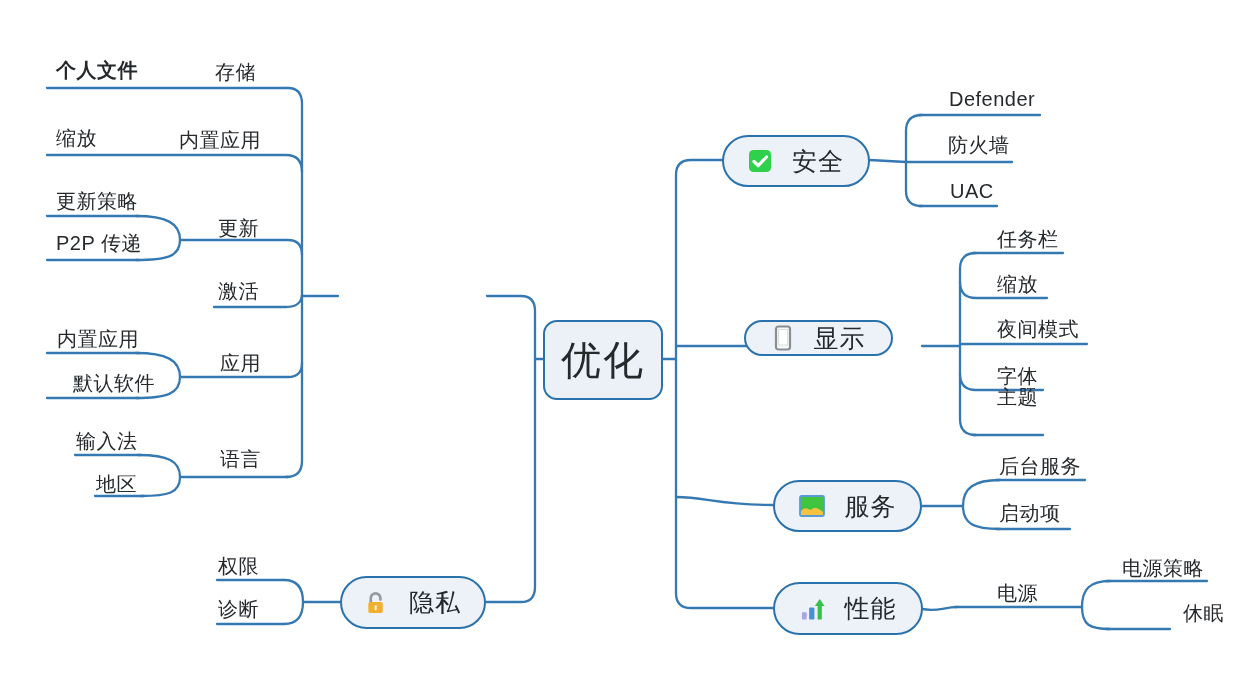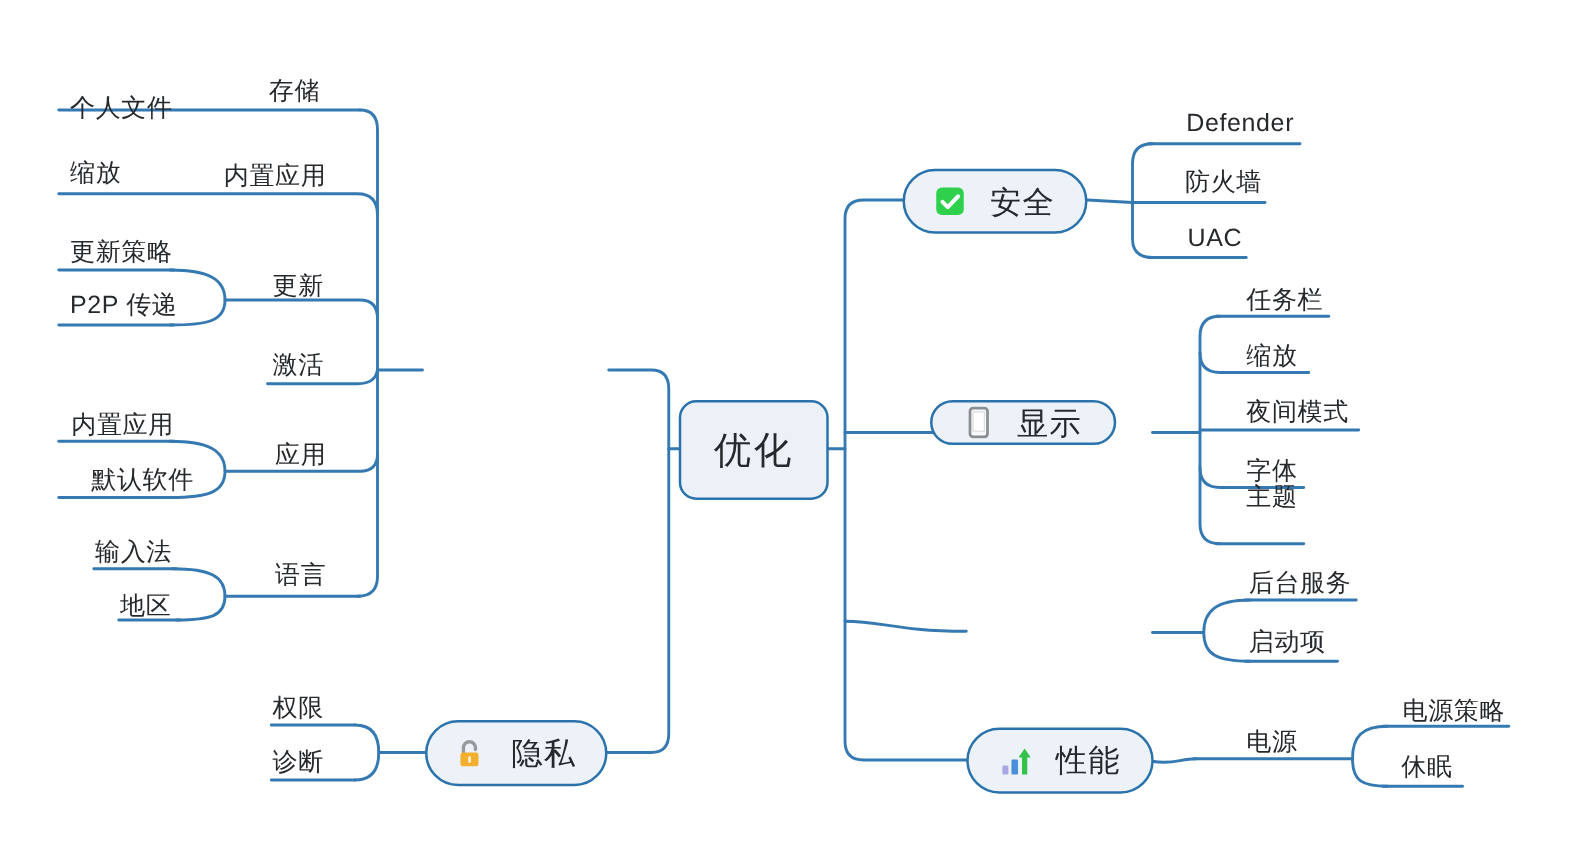--- a/index.html
+++ b/index.html
@@ -10,21 +10,21 @@
   #canvas{position:relative;width:1260px;height:693px;background:#fff;overflow:hidden;
           font-family:"Liberation Sans","DejaVu Sans",sans-serif;color:var(--text);}
   #connectors{position:absolute;left:0;top:0;width:1260px;height:693px;}
   #connectors path{fill:none;stroke:var(--line);stroke-width:2.3;stroke-linecap:round;stroke-linejoin:round;}
   .pill{position:absolute;display:flex;align-items:center;justify-content:center;gap:20px;
         background:var(--node-fill);border:2.5px solid var(--node-border);border-radius:27px;
         box-sizing:border-box;font-size:25px;font-weight:500;letter-spacing:1px;cursor:default;}
   .pill .icon{display:flex;align-items:center;justify-content:center;line-height:0;}
   .root-node{position:absolute;display:flex;align-items:center;justify-content:center;
         background:#ecf1f8;border:2.5px solid var(--node-border);border-radius:14px;
-        box-sizing:border-box;font-size:30px;font-weight:500;letter-spacing:2px;}
+        box-sizing:border-box;font-size:40px;font-weight:500;letter-spacing:2px;}
   .sub-label{position:absolute;font-size:20px;font-weight:400;white-space:nowrap;letter-spacing:0.5px;}
 </style>
 </head>
 <body>
 
 <div id="canvas">
 
   <svg id="connectors" viewBox="0 0 1260 693" xmlns="http://www.w3.org/2000/svg">
 
     <path d="M 47 88 H 288"></path>
@@ -112,33 +112,42 @@
   <div class="pill" style="left:744px;top:320px;width:149px;height:36px;">
     <span class="icon">
       <svg width="22" height="26" viewBox="0 0 22 26">
         <rect x="4" y="1.5" width="14" height="23" rx="2.5" fill="#f7f8f9" stroke="#8a8e93" stroke-width="2.2"></rect>
         <rect x="6.5" y="4.5" width="9" height="15.5" fill="#ffffff" stroke="#dcdee0" stroke-width="1"></rect>
       </svg>
     </span>
     <span>显示</span>
   </div>
 
+  <div class="pill" style="left:773px;top:480px;width:149px;height:52px;">
+    <span class="icon">
+      <svg width="26" height="22" viewBox="0 0 26 22">
+        <rect x="1" y="1" width="24" height="20" rx="1.5" fill="#3fc43f" stroke="#5b9bd5" stroke-width="1.8"></rect>
+        <path d="M2 20 V16 C6 11 9 14 12 15 C16 10 20 14 24 17 V20 Z" fill="#f5c242"></path>
+      </svg>
+    </span>
+    <span>服务</span>
+  </div>
 
   <div class="pill" style="left:773px;top:582px;width:150px;height:53px;">
     <span class="icon">
       <svg width="25" height="25" viewBox="0 0 26 26">
         <rect x="2" y="17" width="5" height="7.5" rx="1" fill="#a9a6e5"></rect>
         <rect x="9.5" y="12" width="5.5" height="12.5" rx="1" fill="#4a90d9"></rect>
         <path d="M18.3 24.5 h4.4 V10.5 h2.9 L20.5 3 15.4 10.5 h2.9 Z" fill="#35c24a"></path>
       </svg>
     </span>
     <span>性能</span>
   </div>
 
-  <span class="sub-label" style="left:56px;top:73px;">个人文件</span>
+  <span class="sub-label" style="left:56px;top:57px;font-weight:bold;">个人文件</span>
   <span class="sub-label" style="left:215px;top:59px;">存储</span>
   <span class="sub-label" style="left:56px;top:125px;">缩放</span>
   <span class="sub-label" style="left:179px;top:127px;">内置应用</span>
   <span class="sub-label" style="left:56px;top:188px;">更新策略</span>
   <span class="sub-label" style="left:56px;top:230px;">P2P 传递</span>
   <span class="sub-label" style="left:218px;top:215px;">更新</span>
   <span class="sub-label" style="left:218px;top:278px;">激活</span>
   <span class="sub-label" style="left:57px;top:326px;">内置应用</span>
   <span class="sub-label" style="left:57px;top:370px;margin-left:16px;">默认软件</span>
   <span class="sub-label" style="left:220px;top:350px;">应用</span>
@@ -157,15 +166,15 @@
   <span class="sub-label" style="left:997px;top:271px;">缩放</span>
   <span class="sub-label" style="left:997px;top:316px;font-family:Liberation Serif, serif;">夜间模式</span>
   <span class="sub-label" style="left:997px;top:363px;">字体</span>
   <span class="sub-label" style="left:997px;top:384px;text-align:right;">主题</span>
 
   <span class="sub-label" style="left:999px;top:453px;text-align:center;">后台服务</span>
   <span class="sub-label" style="left:999px;top:500px;">启动项</span>
 
   <span class="sub-label" style="left:997px;top:580px;">电源</span>
   <span class="sub-label" style="left:1122px;top:555px;">电源策略</span>
-  <span class="sub-label" style="left:1121px;top:600px;">休眠</span>
+  <span class="sub-label" style="left:1183px;top:600px;">休眠</span>
 
 </div>
 
 </body></html>

